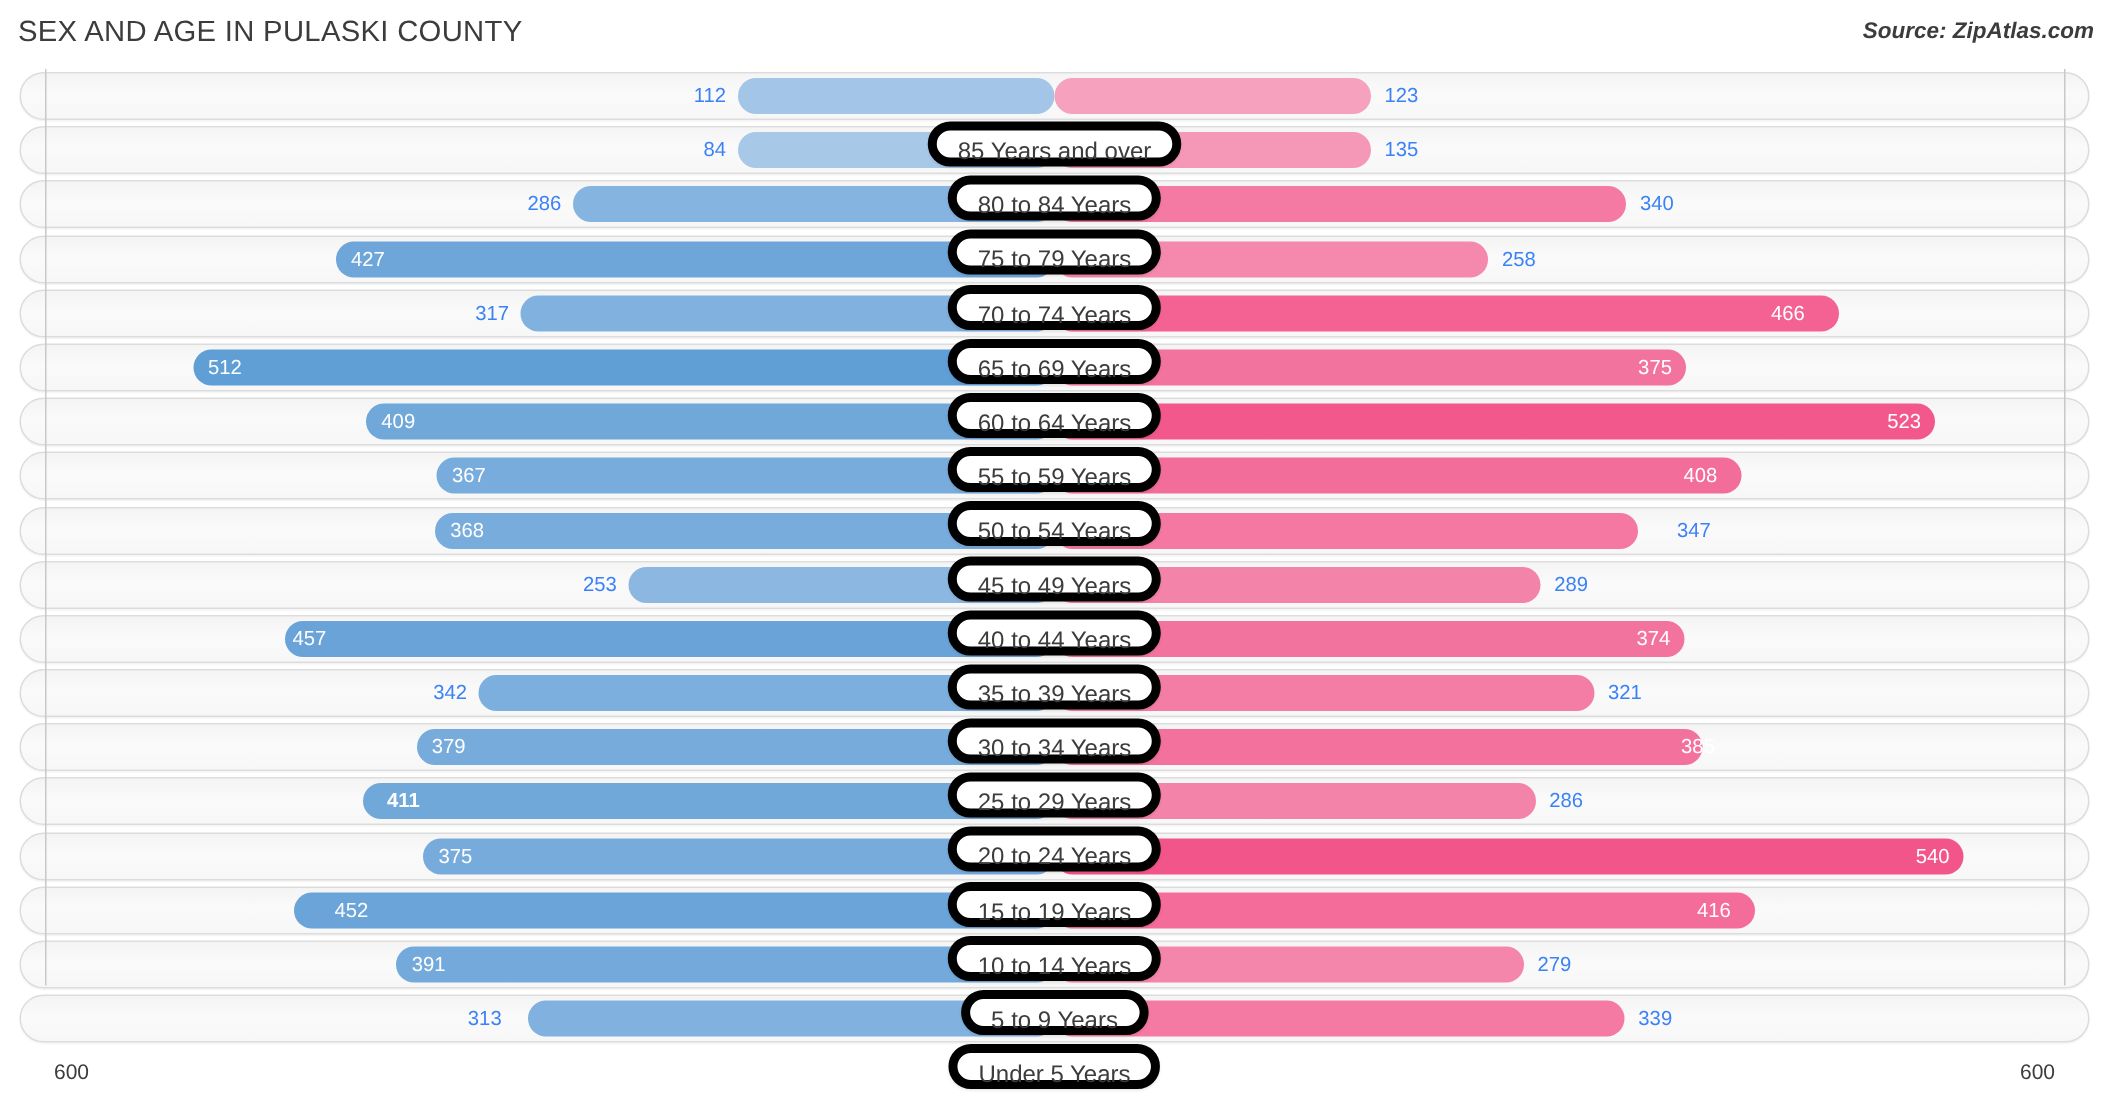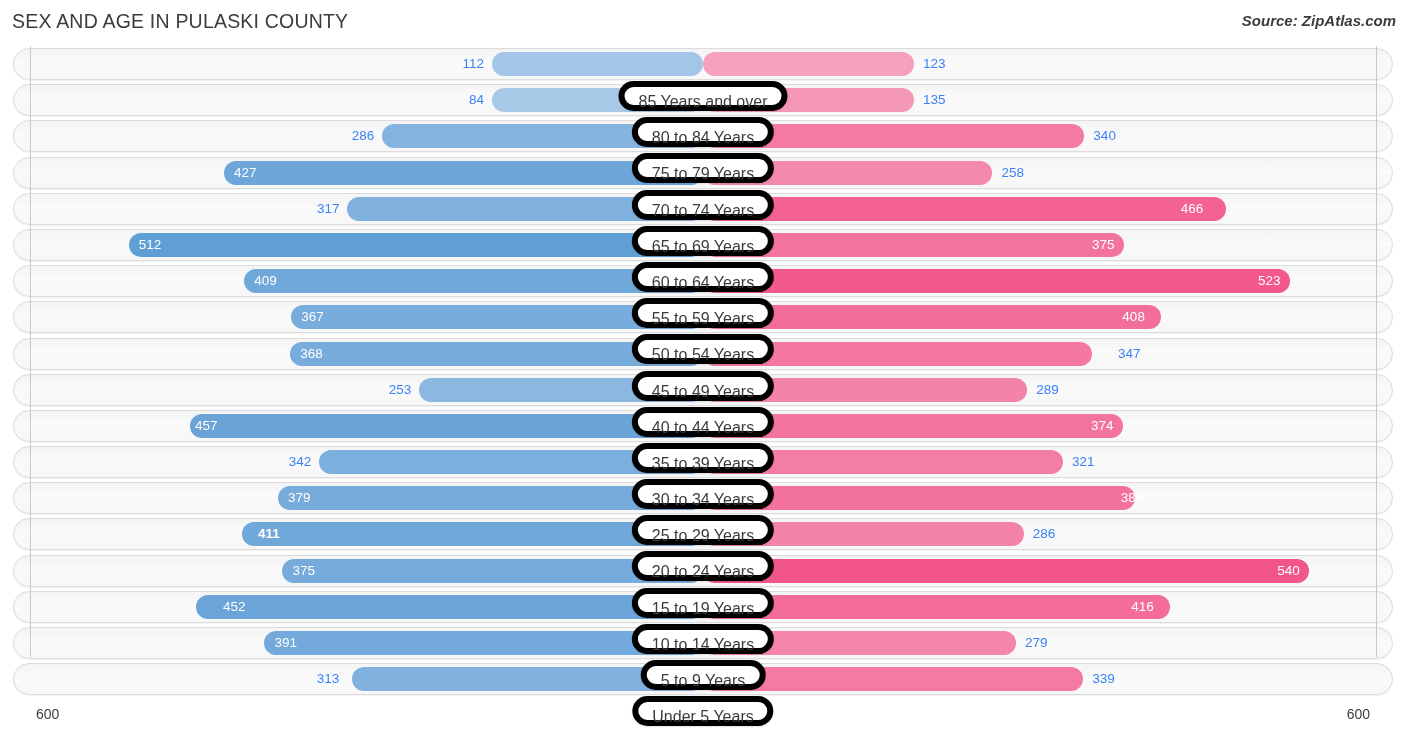--- a/index.html
+++ b/index.html
@@ -296,21 +296,21 @@
           <div class="track"></div>
           <div class="bar male" style="background: rgb(116, 170, 219); width: 438.572px; left: 264.428px;"></div>
           <div class="barval inside" style="left: 274.428px;">391</div>
           <div class="bar female" style="background: rgb(244, 133, 171); width: 312.945px; left: 703px;"></div>
           <div class="barval outside" style="left: 1024.94px;">279</div>
           <div class="agepill">5 to 9 Years</div>
         </div>
         <div class="row">
           <div class="track"></div>
           <div class="bar male" style="background: rgb(129, 177, 222); width: 351.082px; left: 351.918px;"></div>
-          <div class="barval outside" style="left: 311.918px; width: 32px; text-align: center;">313</div>
+          <div class="barval outside" style="left: 311.918px; width: 32px; text-align: left;">313</div>
           <div class="bar female" style="background: rgb(244, 122, 163); width: 380.245px; left: 703px;"></div>
           <div class="barval outside" style="left: 1092.24px;">339</div>
           <div class="agepill">Under 5 Years</div>
         </div>
       </div>
   </div>
 
   <div id="footer">
     <div id="axis-left">600</div>
     <div id="legend">

